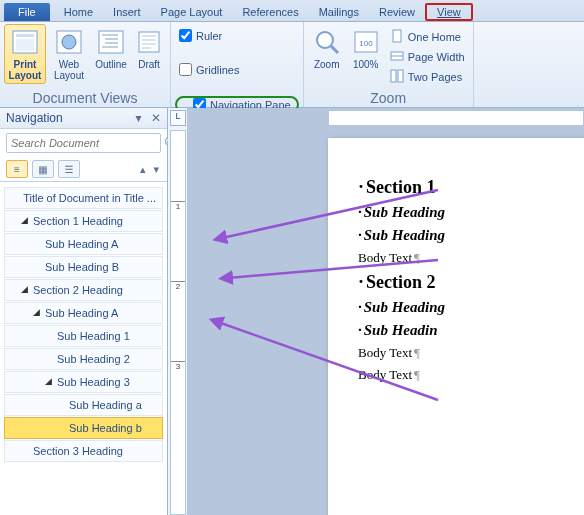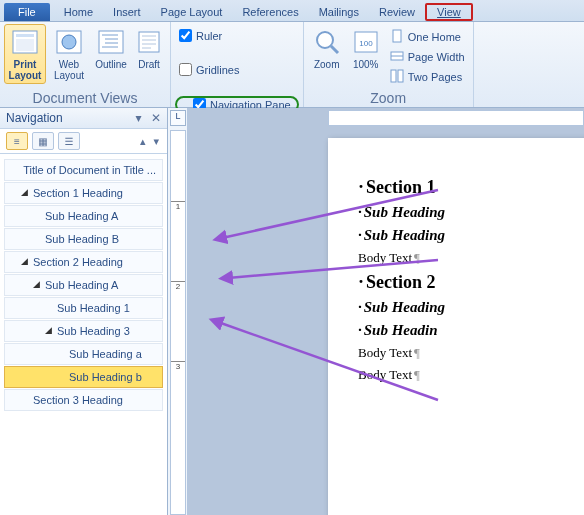--- a/index.html
+++ b/index.html
@@ -438,20 +438,24 @@
   <div class="workspace">
 
     <div class="navpane">
       <div class="nav-header">
         <span>Navigation</span>
         <span class="ctrls">
           <span>▾</span>
           <span>✕</span>
         </span>
       </div>
+      <div class="search-box">
+        <input placeholder="Search Document" style="">
+        <span class="mag">🔍</span>
+      </div>
       <div class="nav-tabs">
         <div class="nav-tab active">≡</div>
         <div class="nav-tab">▦</div>
         <div class="nav-tab">☰</div>
         <div class="spacer"></div>
         <span class="nav-updown">▴</span>
         <span class="nav-updown">▾</span>
       </div>
       <div class="tree" id="nav-tree">
           <div class="tree-item indent-1">
@@ -474,20 +478,24 @@
             <span class="tree-arrow">◢</span>
             <span>Section 2 Heading</span>
           </div>
           <div class="tree-item indent-2">
             <span class="tree-arrow">◢</span>
             <span>Sub Heading A</span>
           </div>
           <div class="tree-item indent-3">
             <span class="tree-arrow"></span>
             <span>Sub Heading 1</span>
+          </div>
+          <div class="tree-item indent-3">
+            <span class="tree-arrow"></span>
+            <span>Sub Heading 2</span>
           </div>
           <div class="tree-item indent-3">
             <span class="tree-arrow">◢</span>
             <span>Sub Heading 3</span>
           </div>
           <div class="tree-item indent-4">
             <span class="tree-arrow"></span>
             <span>Sub Heading a</span>
           </div>
           <div class="tree-item indent-4 selected">

